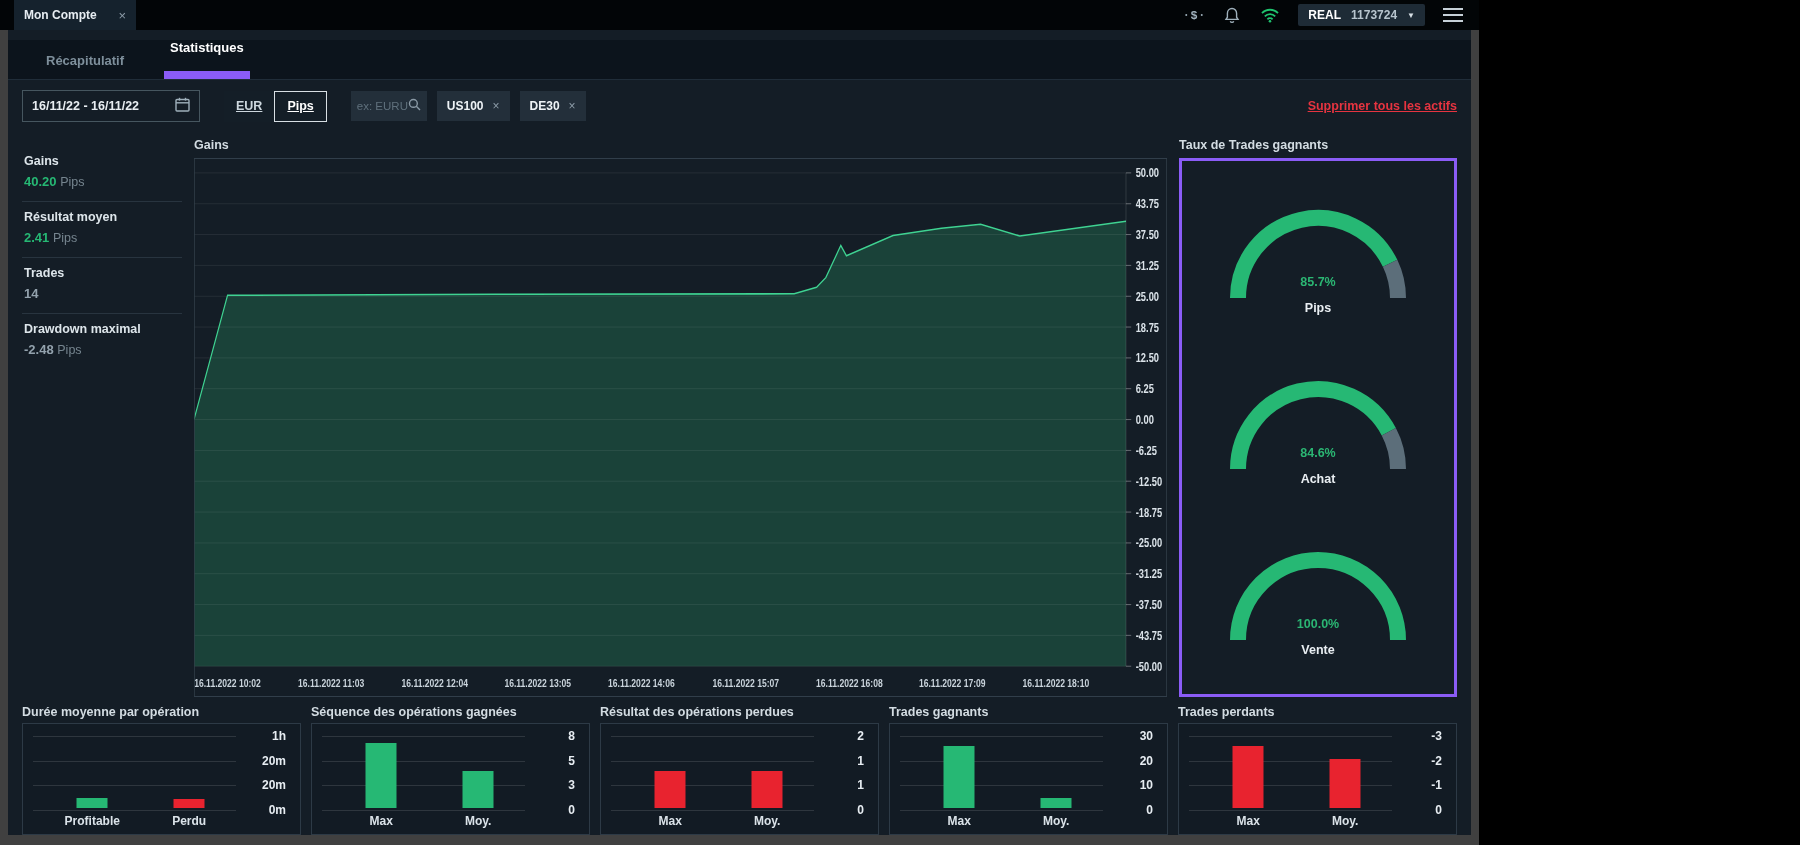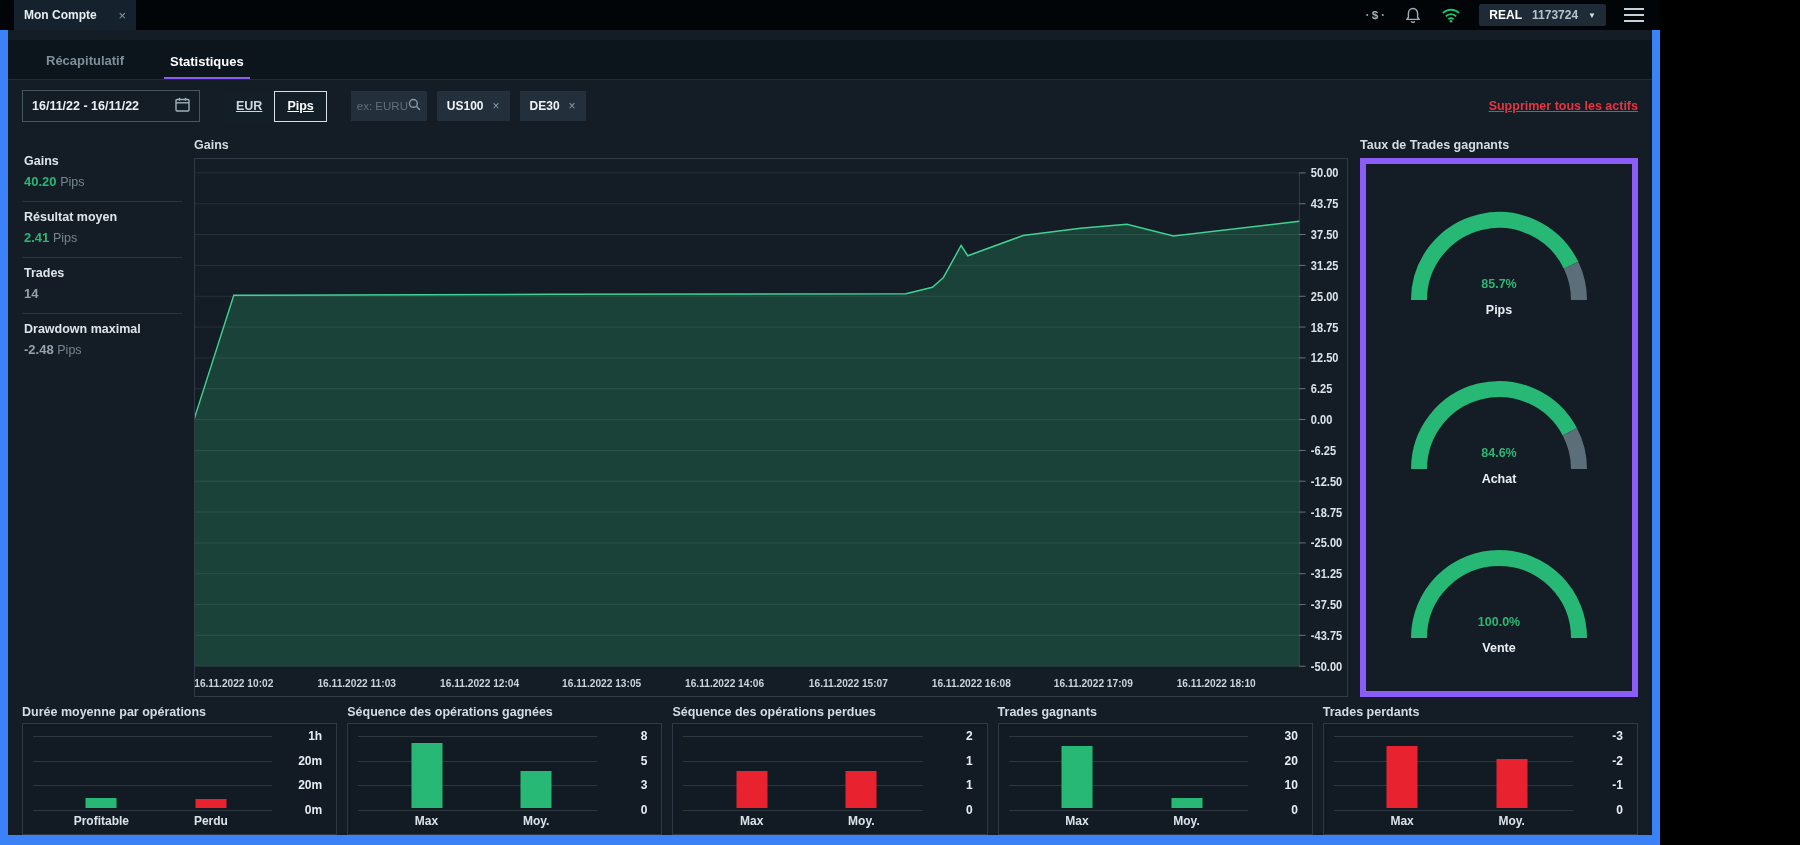--- a/index.html
+++ b/index.html
@@ -1,18 +1,18 @@
 <!DOCTYPE html>
 <html><head>
 <meta charset="utf-8">
 <style>
   * { margin:0; padding:0; box-sizing:border-box; }
   html,body { background:#000; }
   body { font-family:"Liberation Sans", sans-serif; }
-  .app { width:1660px; height:845px; background:#3b82f6; position:relative; overflow:hidden; }
+  .app { width:1479px; height:845px; background:#404040; position:relative; overflow:hidden; }
 
   
   .topbar { height:30px; background:#020507; display:flex; align-items:stretch; }
   .win-tab { margin-left:14px; width:122px; background:#15222d; color:#e7edf2; font-size:12px;
              font-weight:700; display:flex; align-items:center; padding:0 10px; gap:8px; }
   .win-tab .title { flex:1; }
   .win-tab .close { color:#8d9ca8; font-size:13px; font-weight:400; cursor:pointer; }
   .topbar-right { margin-left:auto; display:flex; align-items:center; gap:18px; padding-right:16px; }
   .tb-icon { width:20px; height:20px; display:flex; align-items:center; justify-content:center; }
   .acct-box { background:#1e2b36; border-radius:2px; height:22px; display:flex; align-items:center;
@@ -21,21 +21,21 @@
   .acct-box .arr { font-size:8px; color:#d6dee4; }
 
   
   .shell { position:absolute; left:8px; right:8px; top:30px; bottom:10px; background:#141d26;
            display:flex; flex-direction:column;justify-content:flex-end; }
 
   .tabsrow { height:40px; background:#0c141c; border-bottom:1px solid #202d39;
              display:flex; align-items:flex-end; padding-left:32px; gap:34px; }
   .tab { font-size:13px; font-weight:700; padding:0 6px 11px 6px; cursor:pointer; }
   .tab.inactive { color:#7e8f9b; }
-  .tab.active { color:#ffffff; border-bottom:2px solid #8b5cf6; padding-bottom:8px; }
+  .tab.active { color:#ffffff; border-bottom:8px solid #8b5cf6; padding-bottom:16px; }
 
   
   .filterrow { height:52px; display:flex; align-items:center; padding:0 14px; gap:10px; }
   .datebox { width:178px; height:32px; border:1px solid #46565f; display:flex; align-items:center;
              padding:0 9px; color:#e9eef2; font-size:12.5px; font-weight:700; cursor:pointer; }
   .datebox .txt { flex:1; }
   .seg { display:flex; margin-left:14px; }
   .seg-btn { height:31px; min-width:44px; padding:0 12px; display:flex; align-items:center; justify-content:center;
              background:#141e27; color:#cdd7de; font-size:12.5px; font-weight:700; cursor:pointer;text-decoration:underline; }
   .seg-btn.selected { border:1px solid #d8dfe4; color:#fff; background:#141e27; }
@@ -57,21 +57,21 @@
   .stat-line { font-size:13px; font-weight:700; }
   .stat-unit { color:#76858f; font-weight:400; font-size:12.5px; }
 
   .chart-panel { flex:1; margin-left:12px; display:flex; flex-direction:column; }
   .panel-title { color:#d3dce2; font-size:12.5px; font-weight:700; height:20px; }
   .chart-box { flex:1; }
   .chart-box svg { width:100%; height:100%; display:block; }
   .chart-box svg text { font-family:"Liberation Sans",sans-serif; }
 
   .gauges-panel { width:278px; margin-left:12px; display:flex; flex-direction:column; }
-  .gauges-box { flex:1; border:6px solid #8b5cf6; display:flex; flex-direction:column;
+  .gauges-box { flex:1; border:3px solid #8b5cf6; display:flex; flex-direction:column;
                 align-items:center; justify-content:space-around; padding:10px 0; }
   .gauge { width:210px; position:relative; text-align:center; }
   .gauge svg { display:block; }
   .gauge-value { position:absolute; left:0; right:0; bottom:26px; color:#2bb673; font-size:12.5px; font-weight:700; }
   .gauge-label { margin-top:3px; color:#e9eef2; font-size:12.5px; font-weight:700; }
 
   
   .bottomrow { display:flex; gap:10px; padding:8px 14px 0 14px; }
   .mini { flex:1; }
   .mini-title { color:#d3dce2; font-size:12.5px; font-weight:700; height:18px; }
@@ -292,21 +292,21 @@
               </svg>
             <div class="gauge-value">100.0%</div>
             <div class="gauge-label">Vente</div>
           </div>
         </div>
       </div>
     </div>
 
     <div class="bottomrow">
       <div class="mini">
-        <div class="mini-title">Durée moyenne par opérations</div>
+        <div class="mini-title">Durée moyenne par opération</div>
         <div class="mini-box">
             <div class="gl" style="top: 12px;"></div>
             <span class="gl-label" style="top: 12px;">1h</span>
             <div class="gl" style="top: 36.7px;"></div>
             <span class="gl-label" style="top: 36.7px;">20m</span>
             <div class="gl" style="top: 61.3px;"></div>
             <span class="gl-label" style="top: 61.3px;">20m</span>
             <div class="gl" style="top: 86px;"></div>
             <span class="gl-label" style="top: 86px;">0m</span>
             <div class="bar" style="left: 25%; bottom: 26px; height: 9.9px; background: rgb(38, 184, 116);"></div>
@@ -326,21 +326,21 @@
             <span class="gl-label" style="top: 61.3px;">3</span>
             <div class="gl" style="top: 86px;"></div>
             <span class="gl-label" style="top: 86px;">0</span>
             <div class="bar" style="left: 25%; bottom: 26px; height: 64.8px; background: rgb(38, 184, 116);"></div>
             <div class="cat" style="left: 25%;">Max</div>
             <div class="bar" style="left: 60%; bottom: 26px; height: 37px; background: rgb(38, 184, 116);"></div>
             <div class="cat" style="left: 60%;">Moy.</div>
           </div>
       </div>
       <div class="mini">
-        <div class="mini-title">Séquence des opérations perdues</div>
+        <div class="mini-title">Résultat des opérations perdues</div>
         <div class="mini-box">
             <div class="gl" style="top: 12px;"></div>
             <span class="gl-label" style="top: 12px;">2</span>
             <div class="gl" style="top: 36.7px;"></div>
             <span class="gl-label" style="top: 36.7px;">1</span>
             <div class="gl" style="top: 61.3px;"></div>
             <span class="gl-label" style="top: 61.3px;">1</span>
             <div class="gl" style="top: 86px;"></div>
             <span class="gl-label" style="top: 86px;">0</span>
             <div class="bar" style="left: 25%; bottom: 26px; height: 37px; background: rgb(232, 35, 47);"></div>

